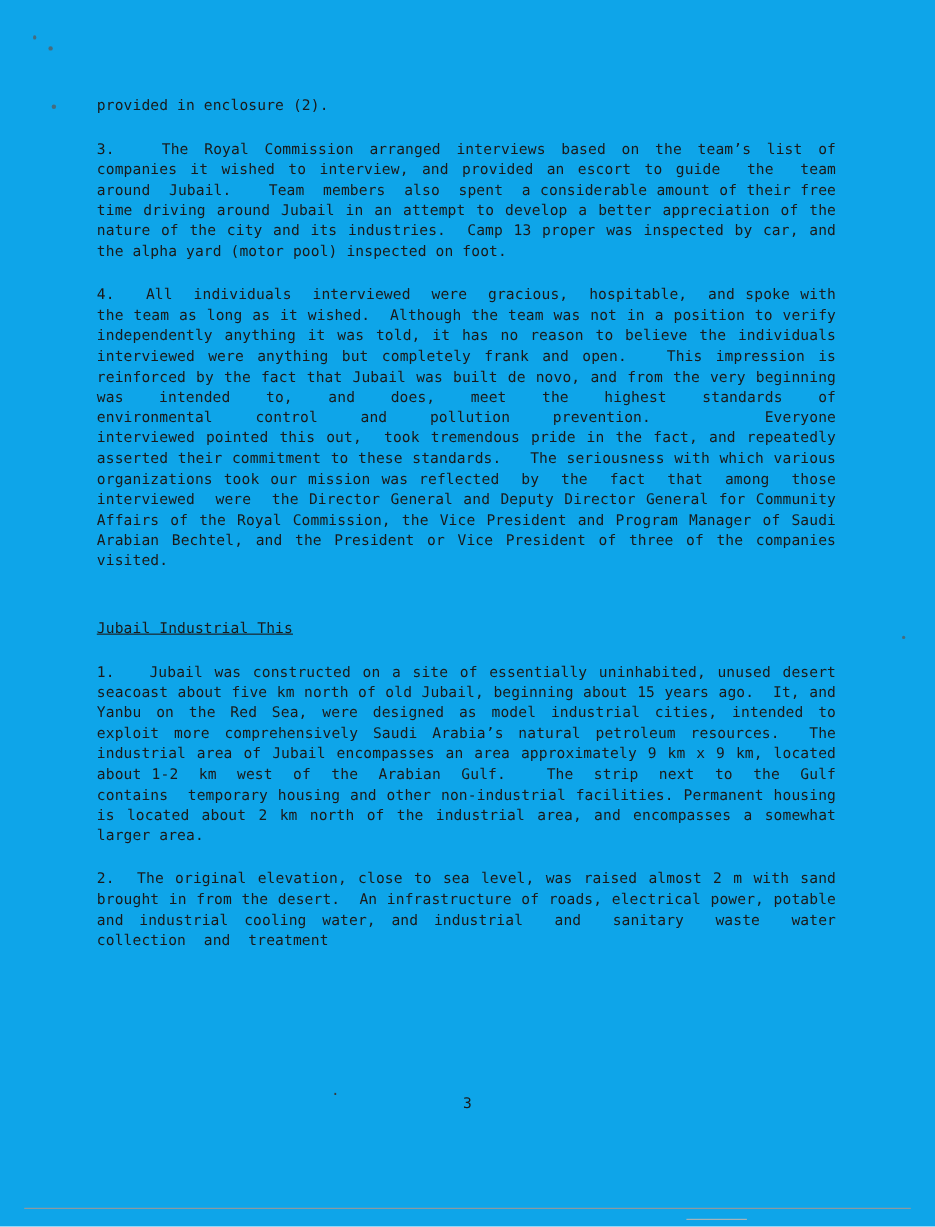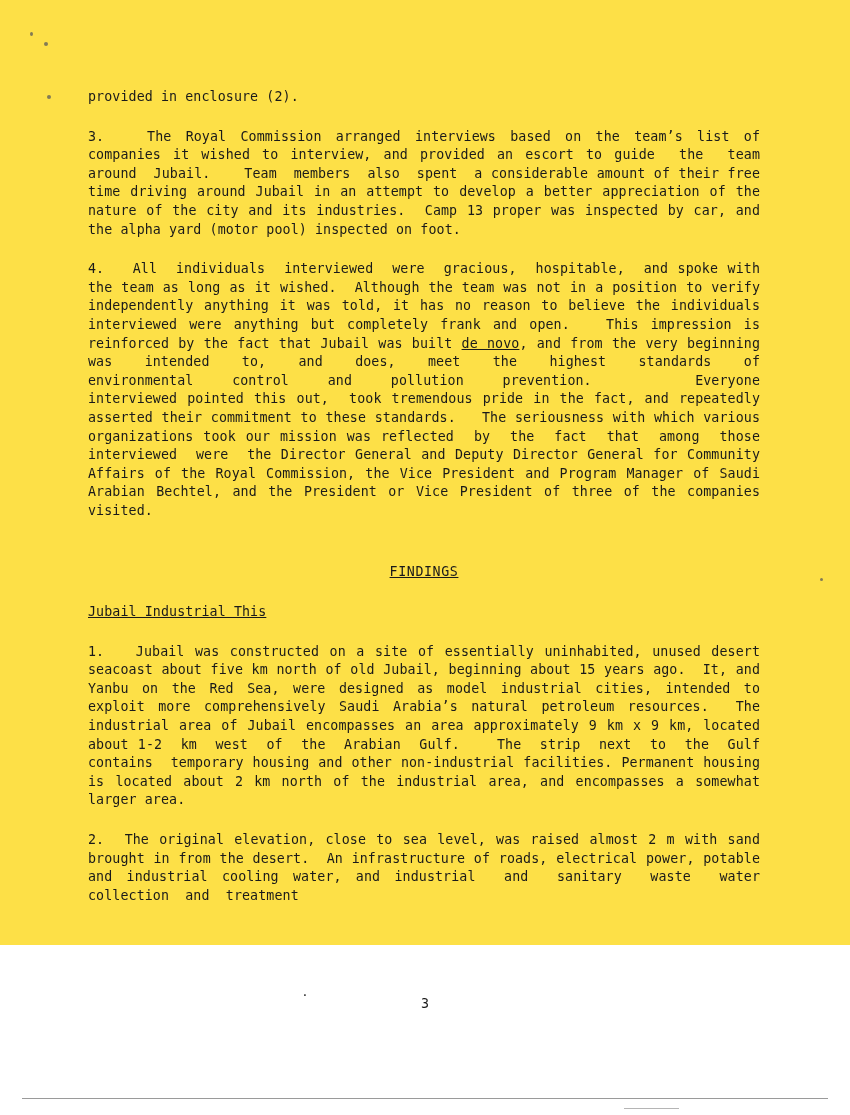--- a/index.html
+++ b/index.html
@@ -13,22 +13,22 @@
     position: relative;
     font-family: "DejaVu Sans Mono", monospace;
     color: #1a1a1a;
     overflow: hidden;
   }
   .page {
     position: absolute;
     left: 0;
     top: 0;
     width: 850px;
-    height: 945px;
-    background: #fde047;
+    height: 1115px;
+    background: #0ea5e9;
   }
   .speck {
     position: absolute;
     background: #5a5a5a;
     border-radius: 50%;
     opacity: .75;
   }
   .speck.s1 { left: 30px; top: 32px; width: 3px; height: 4px; }
   .speck.s2 { left: 44px; top: 42px; width: 4px; height: 4px; }
   .speck.s3 { left: 47px; top: 95px; width: 4px; height: 4px; }
@@ -41,21 +41,21 @@
     width: 672px;
   }
   p.para {
     margin: 0 0 21px 0;
     font-size: 13.3px;
     line-height: 18.6px;
     text-align: justify;
     letter-spacing: 0.1px;
     white-space: pre-wrap;
   }
-  .u { text-decoration: underline; }
+  .u { }
   .center {
     text-align: center;
     margin: 0 0 21px 0;
     font-size: 13.3px;
     line-height: 18.6px;
     letter-spacing: .6px;
   }
   .heading-sub {
     margin: 0 0 21px 0;
     font-size: 13.3px;
@@ -111,21 +111,20 @@
 
     <p class="para">provided in enclosure (2).</p>
 
     <p class="para">3.   The Royal Commission arranged interviews based on the team’s list of companies it wished to interview, and provided an escort to guide  the  team  around  Jubail.    Team  members  also  spent  a considerable amount of their free time driving around Jubail in an attempt to develop a better appreciation of the nature of the city and its industries.  Camp 13 proper was inspected by car, and the alpha yard (motor pool) inspected on foot.</p>
 
     <p class="para"><span>4.   All  individuals  interviewed  were  gracious,  hospitable,  and spoke with the team as long as it wished.  Although the team was not in a position to verify independently anything it was told, it has no reason to believe the individuals interviewed were anything but completely frank and open.   This impression is reinforced by the fact that Jubail was built </span><span class="u">de novo</span><span>, and from the very beginning was   intended   to,   and   does,   meet   the   highest   standards   of environmental   control   and   pollution   prevention.        Everyone interviewed pointed this out,  took tremendous pride in the fact, and repeatedly asserted their commitment to these standards.   The seriousness with which various organizations took our mission was reflected  by  the  fact  that  among  those  interviewed  were  the Director General and Deputy Director General for Community Affairs of the Royal Commission, the Vice President and Program Manager of Saudi Arabian Bechtel, and the President or Vice President of three of the companies visited.</span></p>
 
 
     <div class="spacer-lg"></div>
 
-    <p class="center"><span class="u">FINDINGS</span></p>
 
     <p class="heading-sub">Jubail Industrial This</p>
 
     <p class="para">1.   Jubail was constructed on a site of essentially uninhabited, unused desert seacoast about five km north of old Jubail, beginning about 15 years ago.  It, and Yanbu on the Red Sea, were designed as model industrial cities, intended to exploit more comprehensively Saudi Arabia’s natural petroleum resources.  The industrial area of Jubail encompasses an area approximately 9 km x 9 km, located about 1-2  km  west  of  the  Arabian  Gulf.    The  strip  next  to  the  Gulf contains  temporary housing and other non-industrial facilities. Permanent housing is located about 2 km north of the industrial area, and encompasses a somewhat larger area.</p>
 
     <p class="para">2.  The original elevation, close to sea level, was raised almost 2 m with sand brought in from the desert.  An infrastructure of roads, electrical power, potable and industrial cooling water, and industrial  and  sanitary  waste  water  collection  and  treatment</p>
 
   </div>
 
   <span class="dot-mark">.</span>

